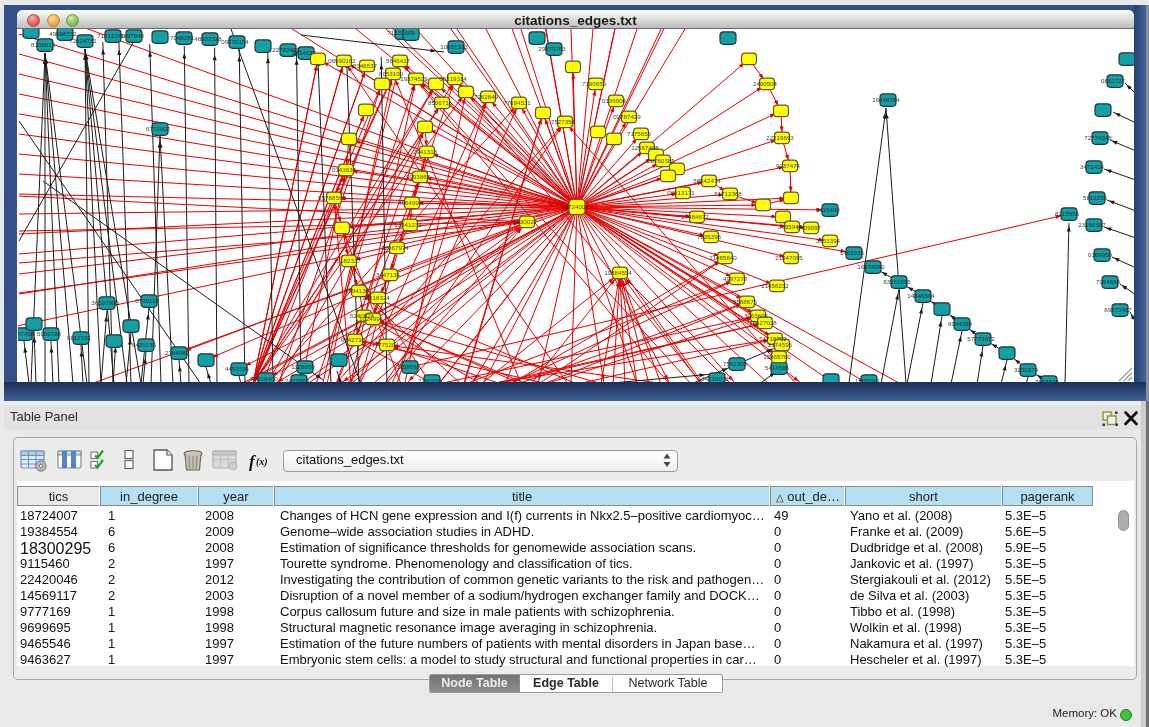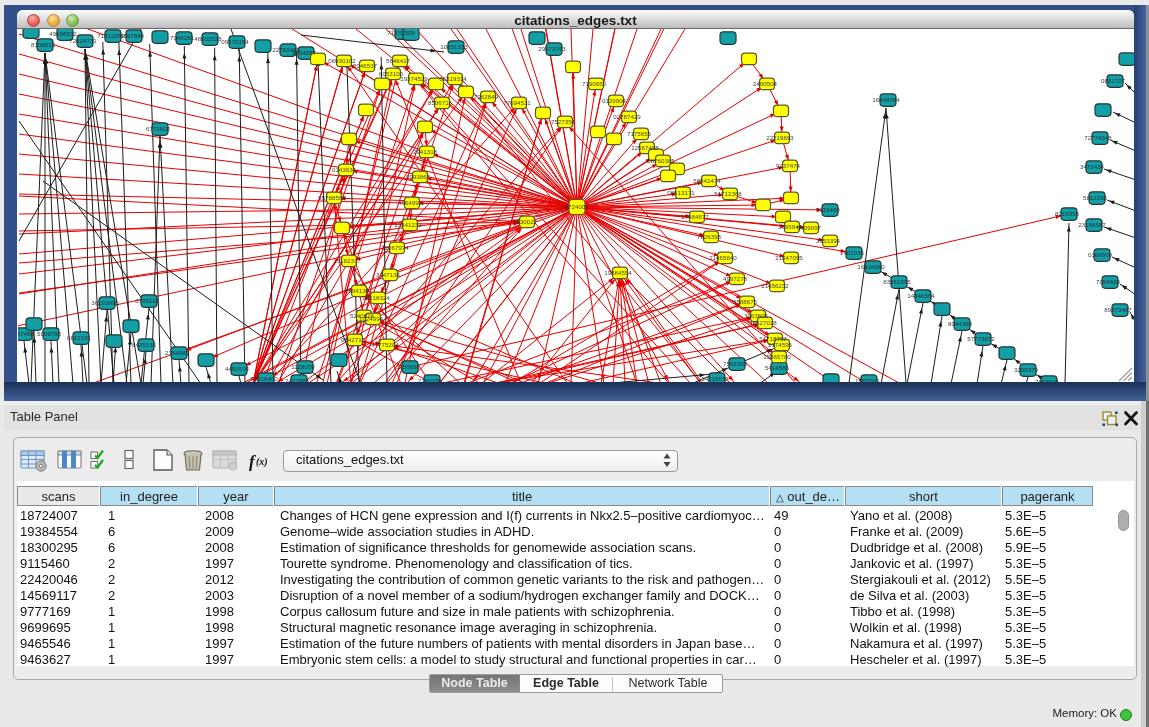--- a/index.html
+++ b/index.html
@@ -894,21 +894,21 @@
  <text x="239" y="18" font-family="Liberation Serif, serif" font-style="italic" font-weight="bold" font-size="10" fill="#111">(x)</text>
 </svg>
 
 <div class="abs" style="left:283px;top:450px;width:393px;height:20px;background:linear-gradient(#ffffff,#ededed);border:1px solid #9b9b9b;border-radius:4px"></div>
 <div class="abs" style="left:296px;top:452px;font-size:13px;color:#111">citations_edges.txt</div>
 <svg class="abs" style="left:660px;top:452px" width="14" height="17">
  <polygon points="7,1.5 10.5,6.5 3.5,6.5" fill="#444"></polygon>
  <polygon points="7,15 10.5,10 3.5,10" fill="#444"></polygon>
 </svg>
 <div class="abs" style="left:17px;top:481px;width:1117px;height:185px;background:#fff"></div>
-<div class="abs" style="left:17px;top:486px;width:82px;height:20px;background:#e9e9e9;border:1px solid #8a8a8a;border-right:none;font-size:13px;color:#222;line-height:20px;text-align:center;box-sizing:border-box">scans</div>
+<div class="abs" style="left:17px;top:486px;width:82px;height:20px;background:#e9e9e9;border:1px solid #8a8a8a;border-right:none;font-size:13px;color:#222;line-height:20px;text-align:center;box-sizing:border-box">tics</div>
 <div class="abs" style="left:100px;top:486px;width:97px;height:20px;background:#b5dff2;border:1px solid #8a8a8a;border-right:none;font-size:13px;color:#222;line-height:20px;text-align:center;box-sizing:border-box">in_degree</div>
 <div class="abs" style="left:198px;top:486px;width:75px;height:20px;background:#b5dff2;border:1px solid #8a8a8a;border-right:none;font-size:13px;color:#222;line-height:20px;text-align:center;box-sizing:border-box">year</div>
 <div class="abs" style="left:274px;top:486px;width:495px;height:20px;background:#b5dff2;border:1px solid #8a8a8a;border-right:none;font-size:13px;color:#222;line-height:20px;text-align:center;box-sizing:border-box">title</div>
 <div class="abs" style="left:770px;top:486px;width:74px;height:20px;background:#b5dff2;border:1px solid #8a8a8a;border-right:none;font-size:13px;color:#222;line-height:20px;padding-left:5px;box-sizing:border-box"><span style="font-size:10px">△</span> out_de…</div>
 <div class="abs" style="left:845px;top:486px;width:156px;height:20px;background:#b5dff2;border:1px solid #8a8a8a;border-right:none;font-size:13px;color:#222;line-height:20px;text-align:center;box-sizing:border-box">short</div>
 <div class="abs" style="left:1002px;top:486px;width:90px;height:20px;background:#b5dff2;border:1px solid #8a8a8a;border-right:none;font-size:13px;color:#222;line-height:20px;text-align:center;box-sizing:border-box">pagerank</div>
 <div class="abs" style="left:1092px;top:486px;width:1px;height:20px;background:#8a8a8a"></div>
 <div class="abs" style="left:20px;top:508px;font-size:13px;color:#111;white-space:nowrap">18724007</div>
 <div class="abs" style="left:108px;top:508px;font-size:13px;color:#111;white-space:nowrap">1</div>
 <div class="abs" style="left:205px;top:508px;font-size:13px;color:#111;white-space:nowrap">2008</div>
@@ -916,21 +916,21 @@
 <div class="abs" style="left:774px;top:508px;font-size:13px;color:#111;white-space:nowrap">49</div>
 <div class="abs" style="left:850px;top:508px;font-size:13px;color:#111;white-space:nowrap">Yano et al. (2008)</div>
 <div class="abs" style="left:1005px;top:508px;font-size:13px;color:#111;white-space:nowrap">5.3E–5</div>
 <div class="abs" style="left:20px;top:524px;font-size:13px;color:#111;white-space:nowrap">19384554</div>
 <div class="abs" style="left:108px;top:524px;font-size:13px;color:#111;white-space:nowrap">6</div>
 <div class="abs" style="left:205px;top:524px;font-size:13px;color:#111;white-space:nowrap">2009</div>
 <div class="abs" style="left:280px;top:524px;font-size:13px;color:#111;white-space:nowrap">Genome–wide association studies in ADHD.</div>
 <div class="abs" style="left:774px;top:524px;font-size:13px;color:#111;white-space:nowrap">0</div>
 <div class="abs" style="left:850px;top:524px;font-size:13px;color:#111;white-space:nowrap">Franke et al. (2009)</div>
 <div class="abs" style="left:1005px;top:524px;font-size:13px;color:#111;white-space:nowrap">5.6E–5</div>
-<div class="abs" style="left:20px;top:540px;font-size:13px;color:#111;white-space:nowrap">18300295</div>
+<div class="abs" style="left:20px;top:540px;font-size:16px;color:#111;white-space:nowrap">18300295</div>
 <div class="abs" style="left:108px;top:540px;font-size:13px;color:#111;white-space:nowrap">6</div>
 <div class="abs" style="left:205px;top:540px;font-size:13px;color:#111;white-space:nowrap">2008</div>
 <div class="abs" style="left:280px;top:540px;font-size:13px;color:#111;white-space:nowrap">Estimation of significance thresholds for genomewide association scans.</div>
 <div class="abs" style="left:774px;top:540px;font-size:13px;color:#111;white-space:nowrap">0</div>
 <div class="abs" style="left:850px;top:540px;font-size:13px;color:#111;white-space:nowrap">Dudbridge et al. (2008)</div>
 <div class="abs" style="left:1005px;top:540px;font-size:13px;color:#111;white-space:nowrap">5.9E–5</div>
 <div class="abs" style="left:20px;top:556px;font-size:13px;color:#111;white-space:nowrap">9115460</div>
 <div class="abs" style="left:108px;top:556px;font-size:13px;color:#111;white-space:nowrap">2</div>
 <div class="abs" style="left:205px;top:556px;font-size:13px;color:#111;white-space:nowrap">1997</div>
 <div class="abs" style="left:280px;top:556px;font-size:13px;color:#111;white-space:nowrap">Tourette syndrome. Phenomenology and classification of tics.</div>

